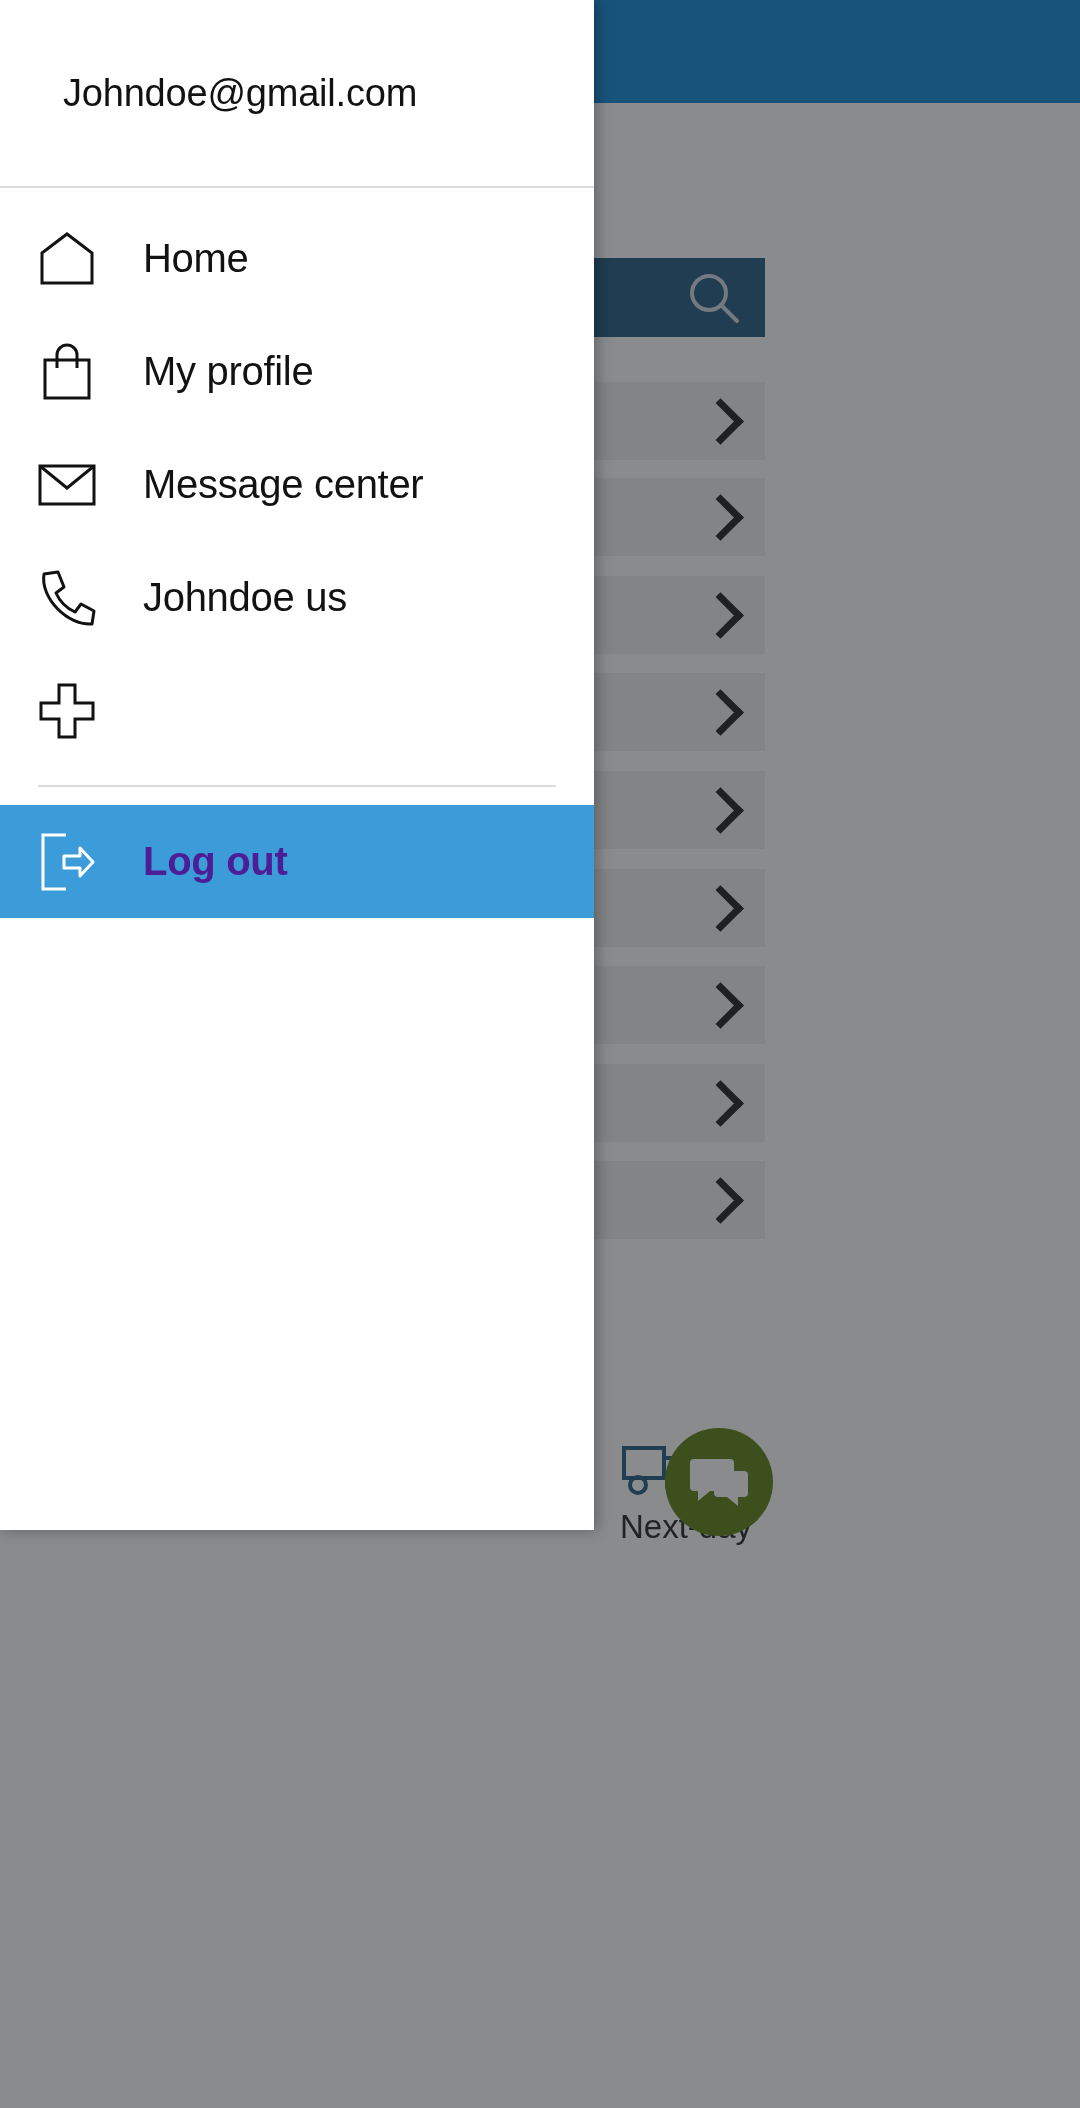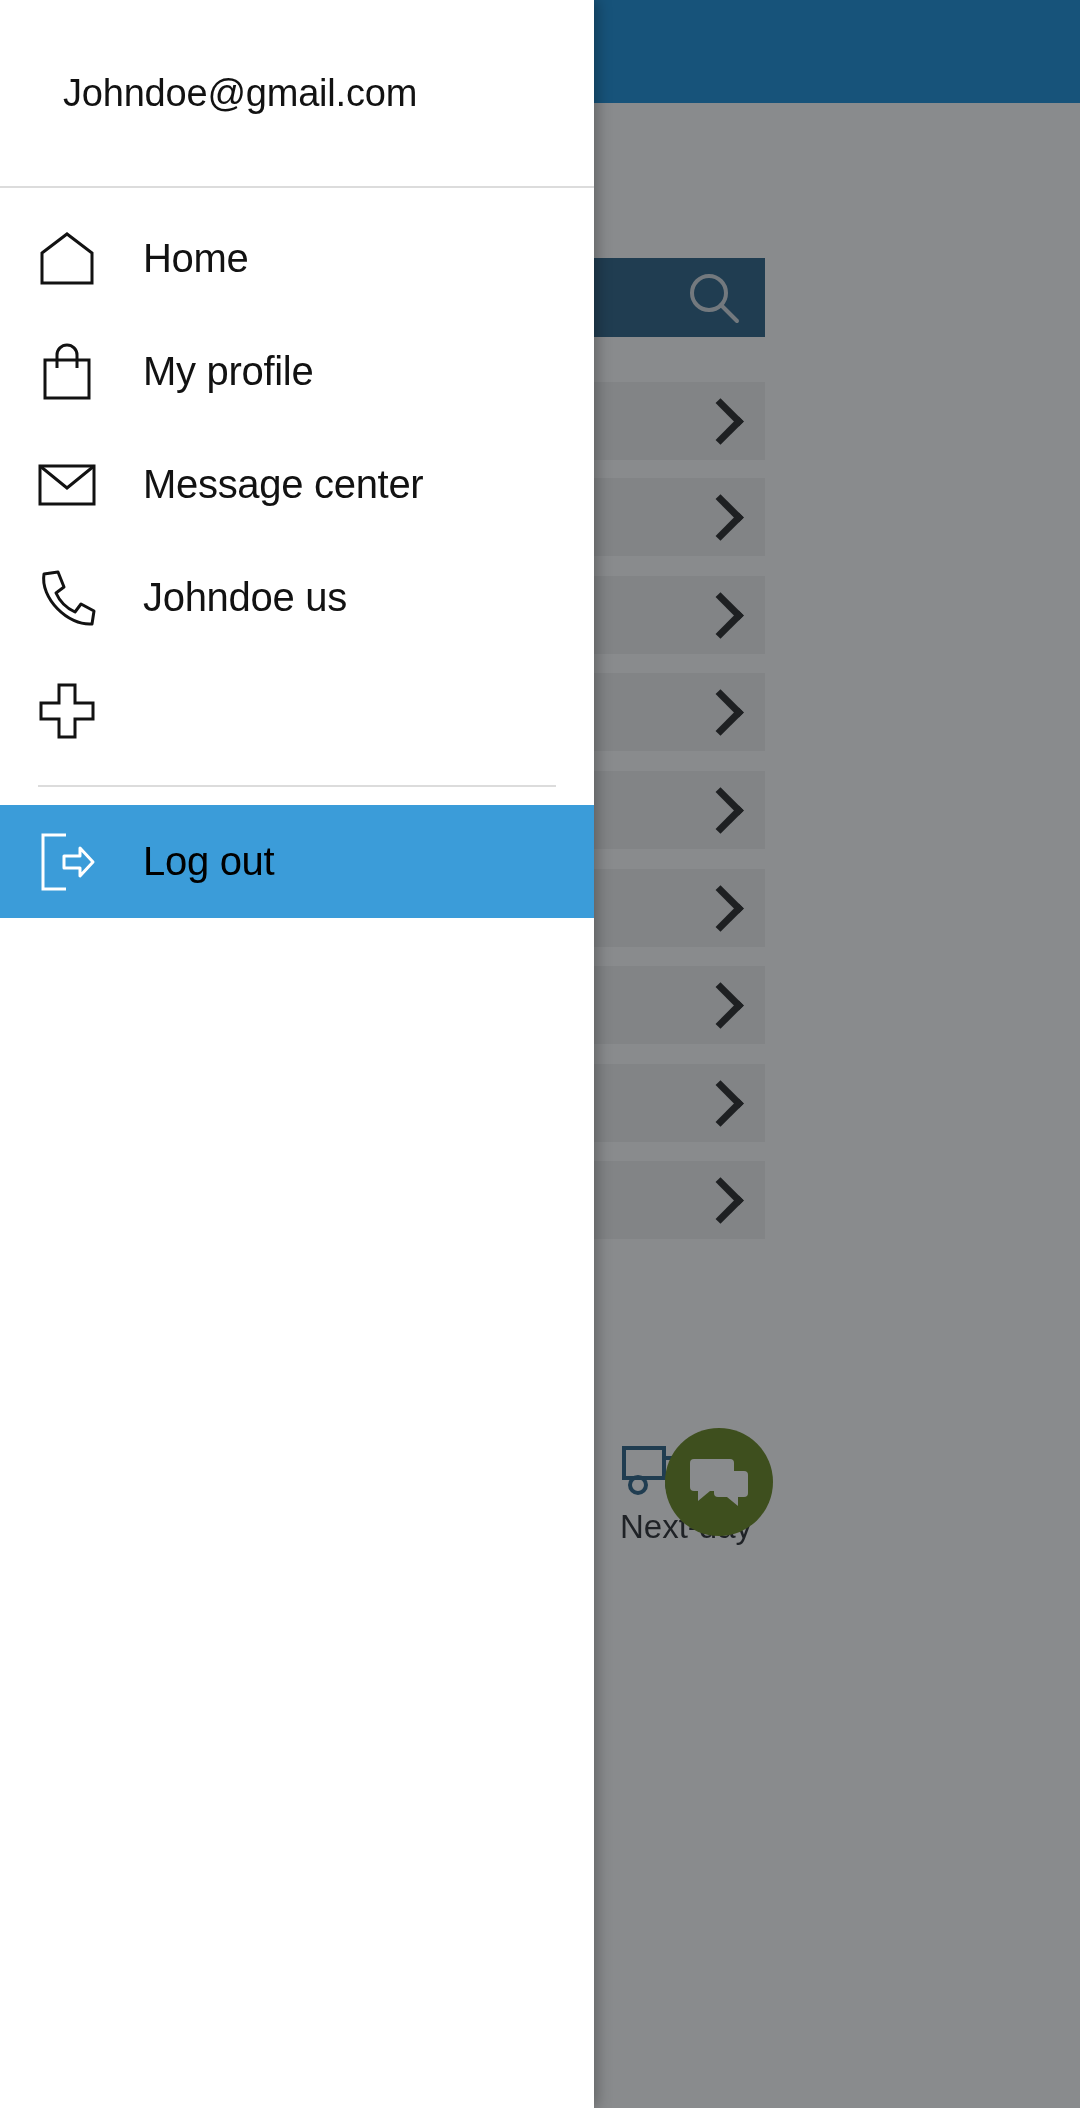--- a/index.html
+++ b/index.html
@@ -114,21 +114,21 @@
     height: 2005px;
     background: rgba(40,44,48,0.55);
   }
 
   
   #drawer {
     position: absolute;
     left: 0;
     top: 0;
     width: 594px;
-    height: 2108px;
+    height: 1530px;
     background: #ffffff;
     box-shadow: 3px 0 14px rgba(0,0,0,0.30);
     box-sizing: border-box;
     overflow: hidden;
   }
   #drawer-account {
     height: 188px;
     display: flex;
     align-items: center;
     padding-left: 63px;
@@ -161,21 +161,21 @@
   .menu-item .label {
     margin-left: 46px;
     font-size: 40px;
     color: #121212;
     letter-spacing: -0.3px;
     white-space: nowrap;
   }
   .menu-item.active {
     background: #3b9cd9;
   }
-  .menu-item.active .label { color: #000000; }
+  .menu-item.active .label { color: #4c1d95; font-weight: bold; }
   #menu-divider {
     height: 2px;
     background: #dcdcdc;
     margin: 18px 38px 18px 38px;
   }
   svg { display: block; overflow: visible; }
 </style>
 </head>
 <body>
 

